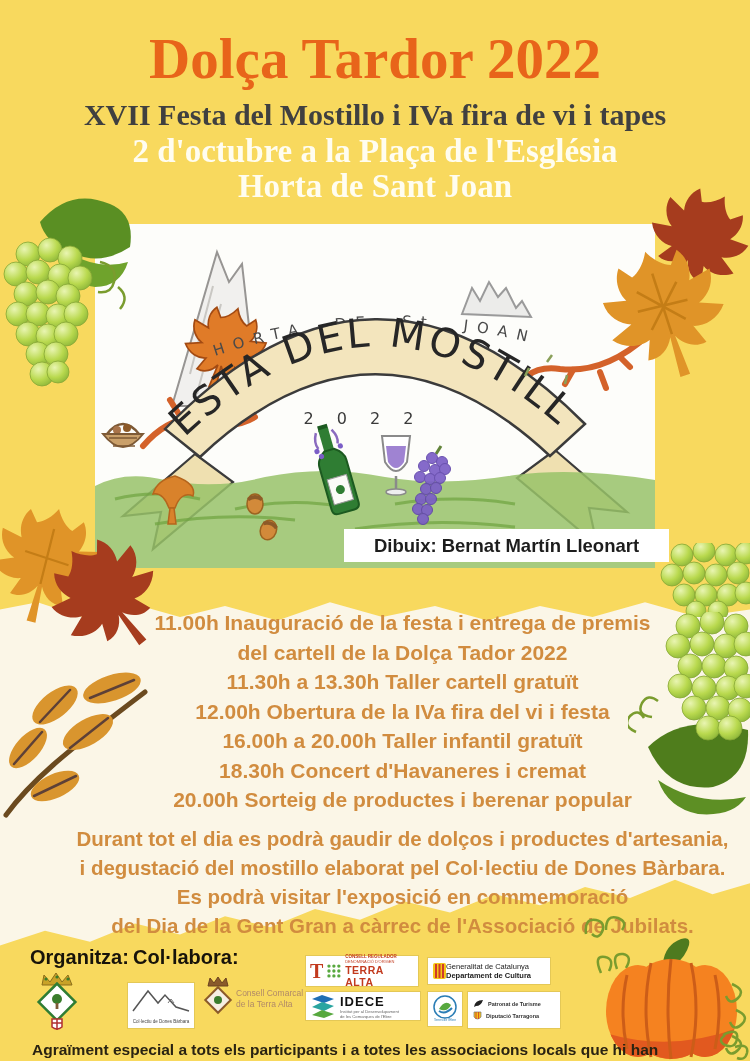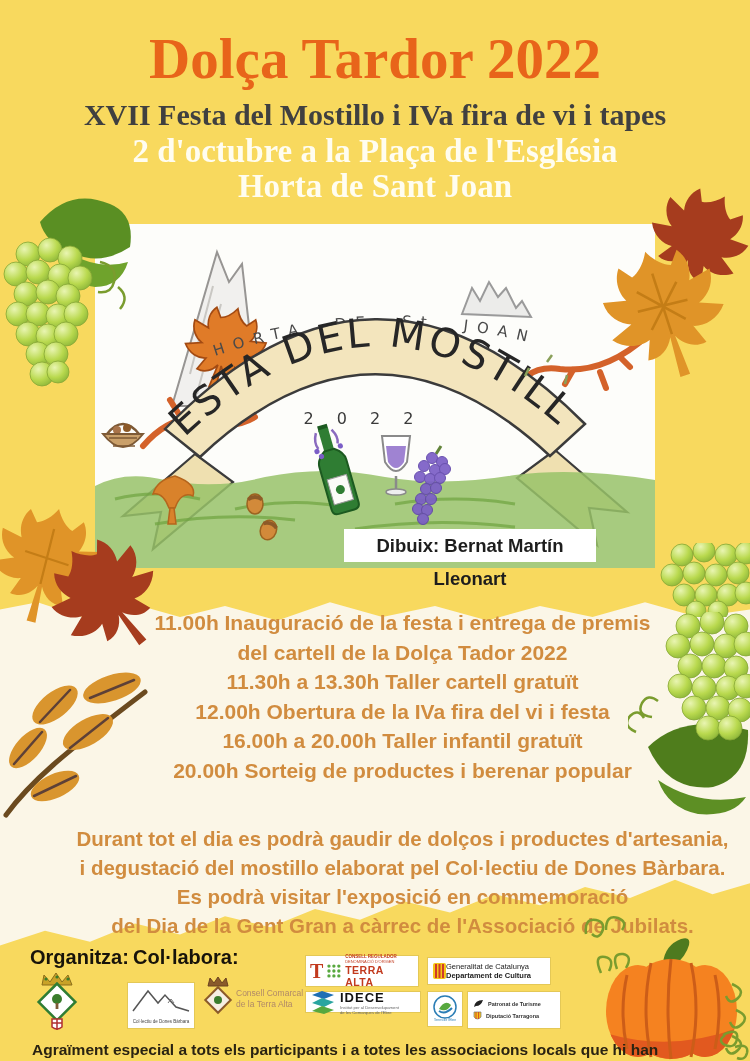--- a/index.html
+++ b/index.html
@@ -7,21 +7,21 @@
           font-family:"Liberation Sans",sans-serif;}
   .abs{position:absolute;}
   .ctr{width:100%;text-align:center;}
   
   .title{top:26px;font:700 57px "Liberation Serif",serif;color:#e8641a;z-index:2;}
   .subtitle{top:98px;font:700 30px "Liberation Serif",serif;color:#404040;z-index:2;}
   .loc1{top:133px;font:700 33px "Liberation Serif",serif;color:#fffdf0;z-index:2;}
   .loc2{top:168px;font:700 33px "Liberation Serif",serif;color:#fffdf0;z-index:2;}
   
   #drawing-box{left:95px;top:224px;width:560px;height:344px;background:#fdfdfa;z-index:1;}
-  #credit{left:344px;top:529px;width:252px;height:33px;background:#ffffff;z-index:2;
+  #credit{left:344px;top:529px;width:325px;height:33px;background:#ffffff;z-index:2;
           font:700 18.5px "Liberation Sans",sans-serif;color:#1d1d1d;text-align:center;line-height:33px;}
   
   #band{left:0;top:595px;width:750px;height:365px;background:#fbf6e7;z-index:1;
     clip-path:polygon(0% 4%,5% 2%,11% 6%,17% 2%,24% 6%,30% 3%,37% 7%,44% 2%,51% 6%,58% 3%,
       65% 7%,72% 3%,79% 6%,86% 2%,93% 6%,100% 4%,100% 79%,95% 82%,90% 78%,84% 83%,78% 80%,
       72% 85%,66% 82%,60% 87%,54% 84%,48% 89%,42% 86%,36% 91%,30% 88%,24% 93%,18% 90%,
       12% 95%,6% 92%,0% 96%);}
   #schedule{left:55px;right:0;top:608px;z-index:2;text-align:center;
             font:700 21px "Liberation Sans",sans-serif;color:#d18c3f;}
   #schedule div{line-height:29.5px;}
@@ -158,20 +158,21 @@
     </svg>
   </div>
   <div id="credit" class="abs">Dibuix: Bernat Martín Lleonart</div>
 
   <div id="schedule" class="abs">
     <div>11.00h Inauguració de la festa i entrega de premis</div>
     <div>del cartell de la Dolça Tador 2022</div>
     <div>11.30h a 13.30h Taller cartell gratuït</div>
     <div>12.00h Obertura de la IVa fira del vi i festa</div>
     <div>16.00h a 20.00h Taller infantil gratuït</div>
+    <div>18.30h Concert d'Havaneres i cremat</div>
     <div>20.00h Sorteig de productes i berenar popular</div>
   </div>
 
   <div id="description" class="abs">
     <div>Durant tot el dia es podrà gaudir de dolços i productes d'artesania,</div>
     <div>i degustació del mostillo elaborat pel Col·lectiu de Dones Bàrbara.</div>
     <div>Es podrà visitar l'exposició en commemoració</div>
     <div>del Dia de la Gent Gran a càrrec de l'Associació de Jubilats.</div>
   </div>
 
@@ -413,21 +414,21 @@
       <rect x="2" y="1" width="2" height="14" fill="#d03a2a"></rect>
         <rect x="5.5" y="1" width="2" height="14" fill="#d03a2a"></rect>
         <rect x="9" y="1" width="2" height="14" fill="#d03a2a"></rect>
     </svg>
     <div style="display:flex;flex-direction:column;justify-content:center;">
       <div class="tiny" style="font:400 7.5px 'Liberation Sans',sans-serif;color:#222;">Generalitat de Catalunya</div>
       <div class="tiny" style="font:700 7.5px 'Liberation Sans',sans-serif;color:#222;">Departament de Cultura</div>
     </div>
   </div>
 
-  <div class="abs logobox" style="left:306px;top:992px;width:114px;height:20px;display:flex;align-items:center;padding:2px 4px;box-sizing:border-box;gap:4px;">
+  <div class="abs logobox" style="left:306px;top:992px;width:114px;height:28px;display:flex;align-items:center;padding:2px 4px;box-sizing:border-box;gap:4px;">
     <svg width="26" height="26" viewBox="0 0 26 26">
       <path d="M2 6 L12 2 L24 6 L14 10 Z" fill="#1f6fb4"></path>
       <path d="M2 14 L12 9 L24 13 L14 18 Z" fill="#2aa5a0"></path>
       <path d="M2 22 L12 17 L24 21 L14 25 Z" fill="#57a83e"></path>
     </svg>
     <div style="display:flex;flex-direction:column;justify-content:center;">
       <div style="font:700 13px 'Liberation Sans',sans-serif;color:#111;letter-spacing:1px;">IDECE</div>
       <div class="tiny" style="font:400 4.2px 'Liberation Sans',sans-serif;color:#666;">Institut per al Desenvolupament</div>
       <div class="tiny" style="font:400 4.2px 'Liberation Sans',sans-serif;color:#666;">de les Comarques de l'Ebre</div>
     </div>

